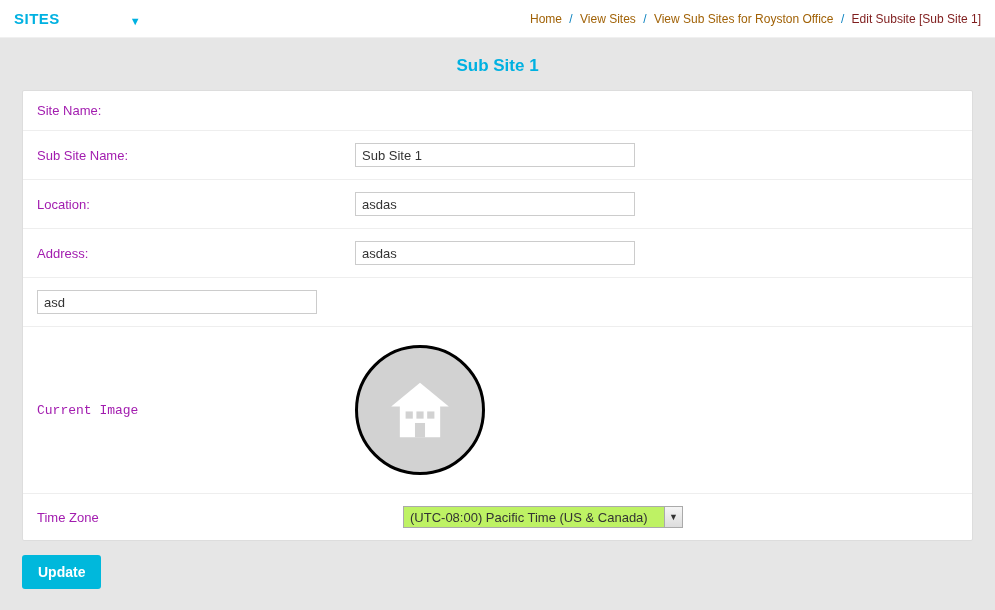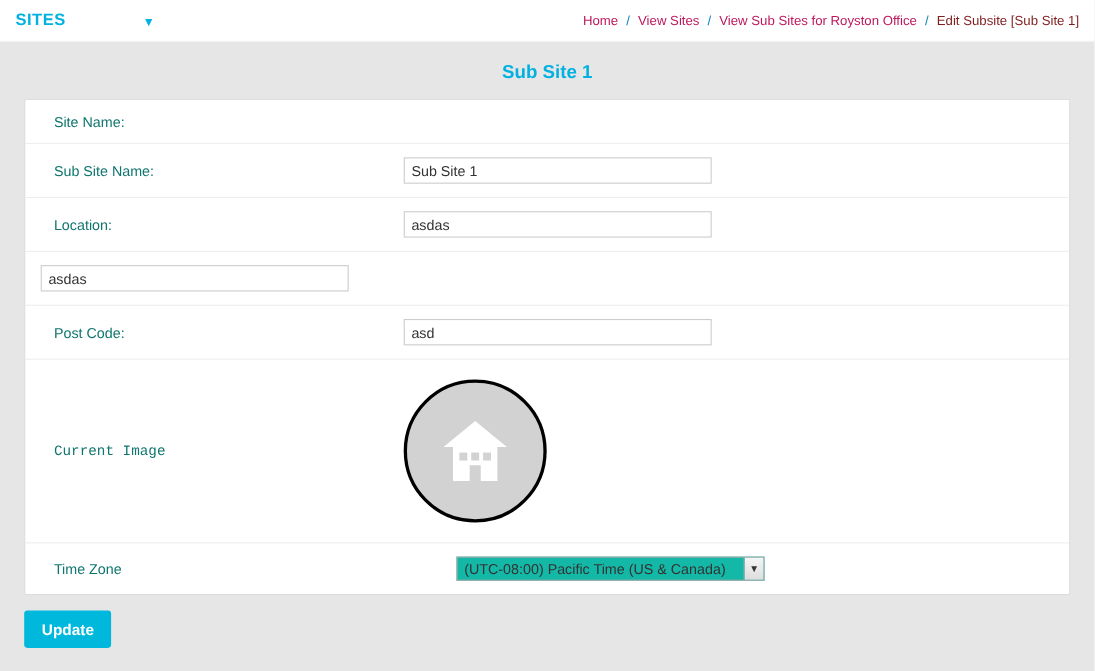--- a/index.html
+++ b/index.html
@@ -29,21 +29,21 @@
     display: flex;
     align-items: flex-end;
     gap: 70px;
     cursor: pointer;
   }
   .sites-dd .arrow { font-size: 11px; color:#00b1e1; }
   .breadcrumb {
     font-size: 12px;
     color: #0e84c1;
   }
-  .breadcrumb a { color: #be185d; text-decoration: none; cursor:pointer; }
+  .breadcrumb a { color: #a16207; text-decoration: none; cursor:pointer; }
   .breadcrumb .sep { color: #0e84c1; margin: 0 4px; }
   .breadcrumb .current { color: #7f1d1d; }
   .page-title {
     text-align: center;
     color: #00b1e1;
     font-weight: bold;
     font-size: 17px;
     padding: 18px 0 14px;
   }
   .panel {
@@ -56,43 +56,42 @@
     display: flex;
     align-items: center;
     border-bottom: 1px solid #eee;
     padding: 12px 14px;
   }
   .row:last-child { border-bottom: none; gap: 48px; }
   .row.tall { padding: 18px 14px; font-family: Liberation Mono, monospace; }
   .lbl {
     width: 318px;
     font-size: 13px;
-    color: #0f766e;
-    margin-left: 12px;
+    color: #a21caf;
   }
   .ctrl { flex: 1; display:flex; align-items:center; gap:8px; }
   input[type="text"].txt {
     width: 280px;
     height: 24px;
     padding: 2px 6px;
     border: 1px solid #ccc;
     background: #fff;
     font-size: 13px;
     color:#333;
   }
   input[type="text"].txt.readonly {
     background: #eeeeee;
     color: #888;
   }
   .select-wrap {
     display: inline-flex;
     align-items: center;
     border: 1px solid #aaa;
     height: 22px;
-    background: #14b8a6;
+    background: #bef264;
     width: 280px;
   }
   .select-wrap .sel-text {
     flex:1; padding: 0 6px; font-size: 13px;
     white-space: nowrap; overflow:hidden;
   }
   .select-wrap .sel-btn {
     width: 18px; height: 100%;
     background: linear-gradient(#f5f5f5,#ddd);
     border-left:1px solid #aaa;
@@ -164,27 +163,27 @@
   </div>
 
   <div class="row">
     <div class="lbl">Location:</div>
     <div class="ctrl">
       <input type="text" class="txt" value="asdas" style="">
     </div>
   </div>
 
   <div class="row">
+    <div class="lbl">Address:</div>
     <div class="ctrl">
       <input type="text" class="txt" value="asdas" style="">
     </div>
   </div>
 
   <div class="row">
-    <div class="lbl">Post Code:</div>
     <div class="ctrl">
       <input type="text" class="txt" value="asd" style="">
     </div>
   </div>
 
   <div class="row tall">
     <div class="lbl">Current Image</div>
     <div class="ctrl">
       <div class="img-circle">
         <svg width="72" height="72" viewBox="0 0 100 100">

